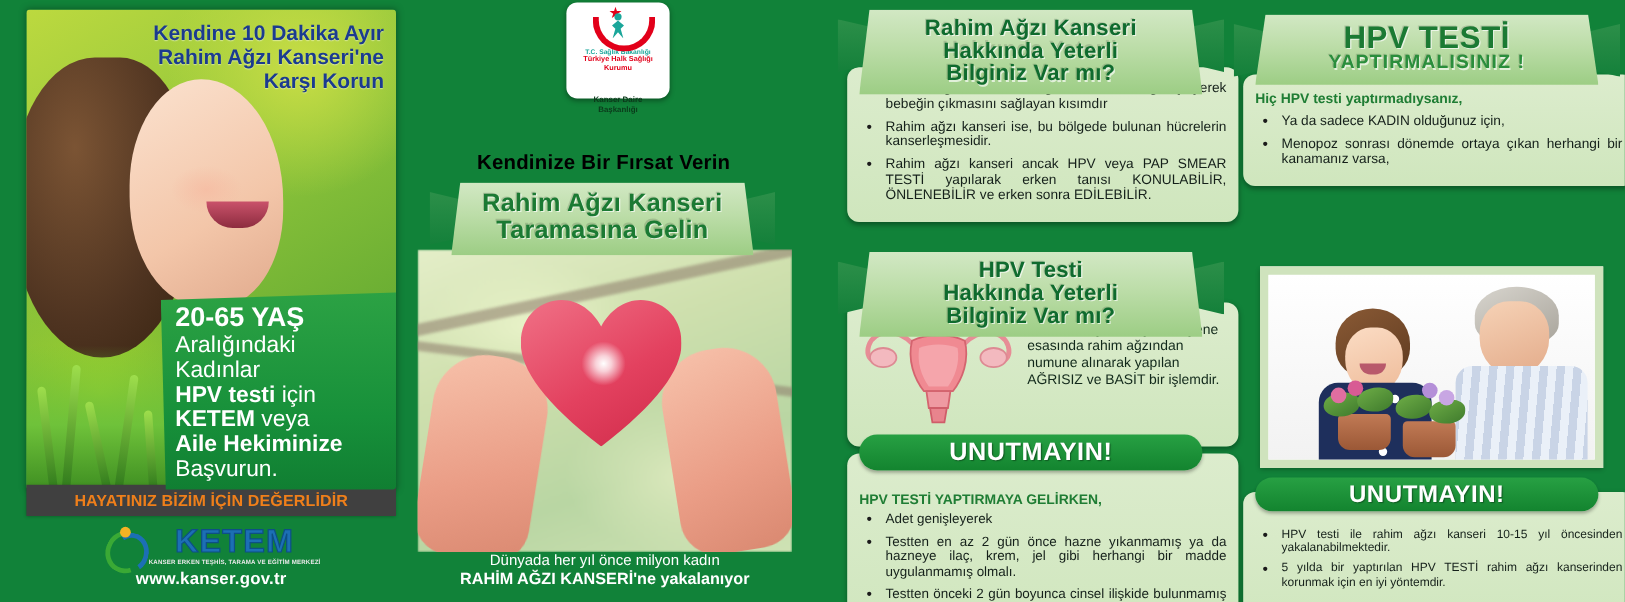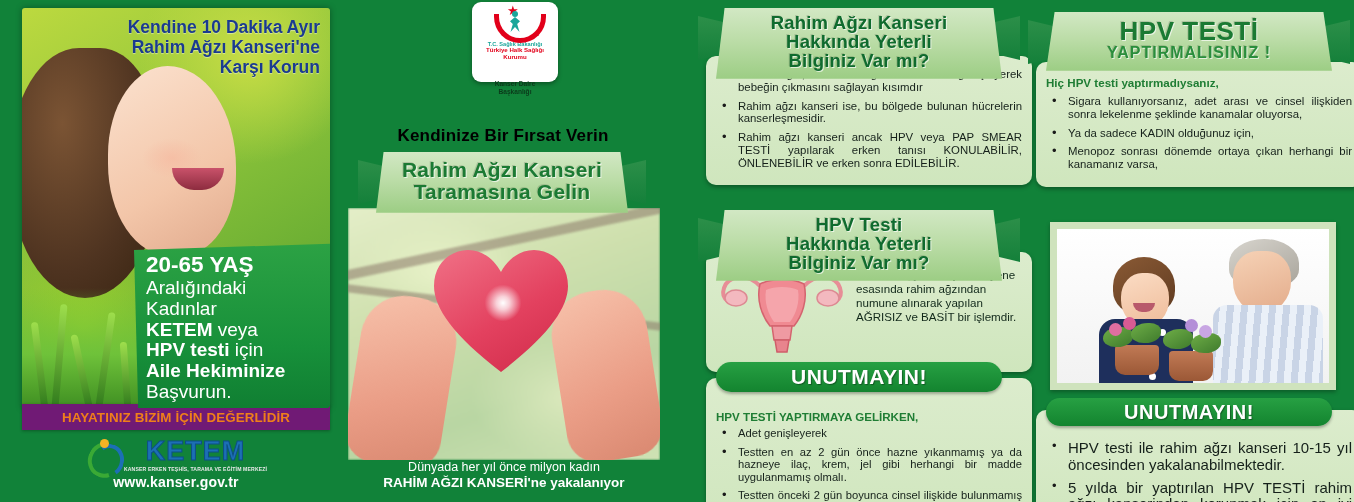--- a/index.html
+++ b/index.html
@@ -66,21 +66,21 @@
   .c1head{position:absolute;left:16px;top:10px;right:10px;text-align:right;z-index:5;}
   .c1head .ln{color:#1b3b8f;font-weight:bold;font-size:17.5px;line-height:1.14;
     text-shadow:0 1px 1px rgba(255,255,255,.45);}
   .c1box{position:absolute;left:112px;top:235px;width:196px;z-index:6;
     background:linear-gradient(180deg,#2ca244,#17903a 60%,#0f7c31 100%);
     clip-path:polygon(0 4%,100% 0,100% 97%,2% 100%);
     padding:10px 12px 14px;box-shadow:-3px 3px 6px rgba(0,0,0,.3);}
   .c1box .t{color:#fff;font-size:19px;line-height:1.1;}
   .c1box .t .big{font-weight:bold;font-size:22.5px;}
   .c1box .t .bd{font-weight:bold;}
-  .c1tag{position:absolute;left:22px;top:404px;width:308px;height:26px;background:#701a75;
+  .c1tag{position:absolute;left:22px;top:404px;width:308px;height:26px;background:#404040;
     display:flex;align-items:center;justify-content:center;box-shadow:0 1px 3px rgba(0,0,0,.3);}
   .c1tag span{color:#ef7f1a;font-weight:bold;font-size:13.4px;letter-spacing:.1px;}
   .c1logo{position:absolute;left:22px;top:430px;width:308px;height:68px;
     display:flex;flex-direction:column;align-items:center;justify-content:center;gap:1px;}
   .ketemrow{display:flex;align-items:center;gap:5px;}
   .ketemmark{position:relative;width:34px;height:34px;}
   .ketemmark .arcg{position:absolute;left:3px;top:3px;width:26px;height:28px;border-radius:50%;
     border:4px solid #3aa935;border-right-color:transparent;border-top-color:transparent;transform:rotate(28deg);}
   .ketemmark .arcb{position:absolute;left:9px;top:5px;width:22px;height:25px;border-radius:50%;
     border:4px solid #1c6fb5;border-left-color:transparent;border-bottom-color:transparent;transform:rotate(12deg);}
@@ -186,21 +186,21 @@
     background:linear-gradient(160deg,#f6d2b6,#e3ab8a);}
   .p4m .shirt{position:absolute;left:0;top:66px;width:110px;height:92px;border-radius:14px 14px 0 0;
     background:repeating-linear-gradient(95deg,#c9d4e6 0 7px,#eaf0f8 7px 14px);}
   .p4pot{position:absolute;width:44px;height:30px;background:linear-gradient(180deg,#c17a55,#9b5836);
     border-radius:4px 4px 10px 10px;}
   .p4leaf{position:absolute;width:30px;height:20px;border-radius:60% 40% 55% 45%;
     background:linear-gradient(150deg,#6fae47,#3e7a2c);}
   .p4flw{position:absolute;width:13px;height:13px;border-radius:50%;}
 
   .c4p3{position:absolute;left:1036px;top:410px;width:306px;height:84px;padding:30px 10px 8px;}
-  .c4p3 ul.bul li{font-size:15px;}
+  .c4p3 ul.bul li{font-size:10px;}
   .pill4{position:absolute;left:1046px;top:398px;width:286px;height:28px;border-radius:14px;
     background:linear-gradient(180deg,#27a043,#13842f);display:flex;align-items:center;justify-content:center;
     box-shadow:0 2px 3px rgba(0,0,0,.3);z-index:4;}
   .pill4 span{color:#fff;font-weight:bold;font-size:20px;letter-spacing:.5px;text-shadow:1px 1px 1px rgba(0,0,0,.35);}
 </style>
 </head>
 <body>
 
 <div class="poster">
 
@@ -220,22 +220,22 @@
     <div class="c1head">
       <div class="ln">Kendine 10 Dakika Ayır</div>
       <div class="ln">Rahim Ağzı Kanseri'ne</div>
       <div class="ln">Karşı Korun</div>
     </div>
     <div class="c1box">
       <div class="t">
         <div class="big">20-65 YAŞ</div>
         <div>Aralığındaki</div>
         <div>Kadınlar</div>
+        <div><span class="bd">HPV testi</span><span> için</span></div>
         <div><span class="bd">KETEM</span><span> veya</span></div>
-        <div><span class="bd">HPV testi</span><span> için</span></div>
         <div class="bd">Aile Hekiminize</div>
         <div>Başvurun.</div>
       </div>
     </div>
   </div>
 
   <div class="c1tag">
     <span>HAYATINIZ BİZİM İÇİN DEĞERLİDİR</span>
   </div>
 
@@ -351,21 +351,20 @@
       <li>Testten önceki 2 gün boyunca cinsel ilişkide bulunmamış olmalısınız.</li>
     </ul>
   </div>
   <div class="pill">
     <span>UNUTMAYIN!</span>
   </div>
 
   <div class="card c4p1">
     <div class="intro">Hiç HPV testi yaptırmadıysanız,</div>
     <ul class="bul">
-      <li>Sigara kullanıyorsanız, adet arası ve cinsel ilişkiden sonra lekelenme şeklinde kanamalar oluyorsa,</li>
       <li>Ya da sadece KADIN olduğunuz için,</li>
       <li>Menopoz sonrası dönemde ortaya çıkan herhangi bir kanamanız varsa,</li>
     </ul>
   </div>
   <div class="ribbon c4r1">
     <div class="wing l"></div>
     <div class="wing r"></div>
     <div class="plate">
       <div class="line a">HPV TESTİ</div>
       <div class="line b">YAPTIRMALISINIZ !</div>

